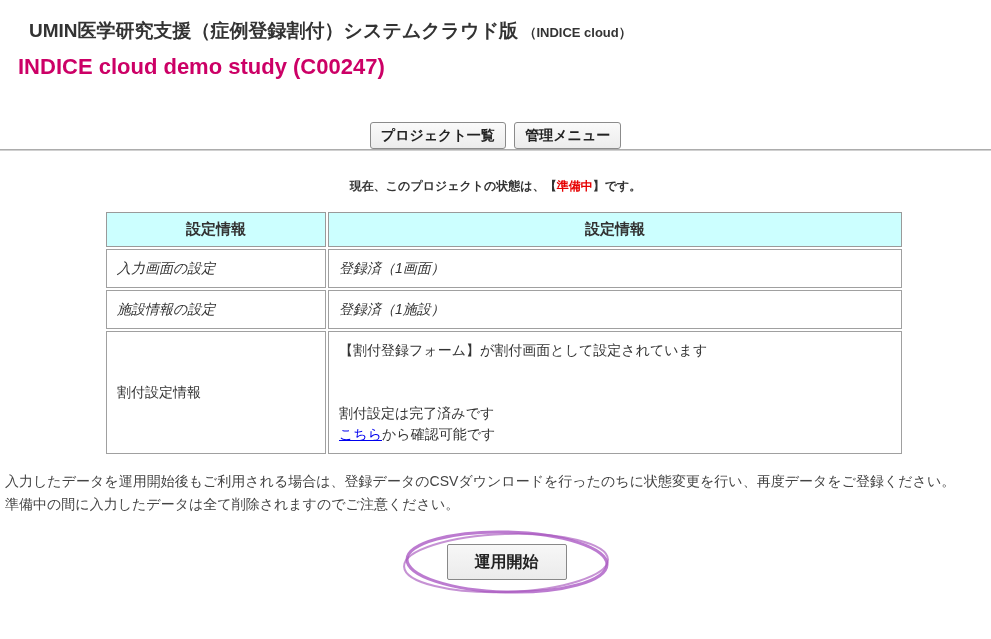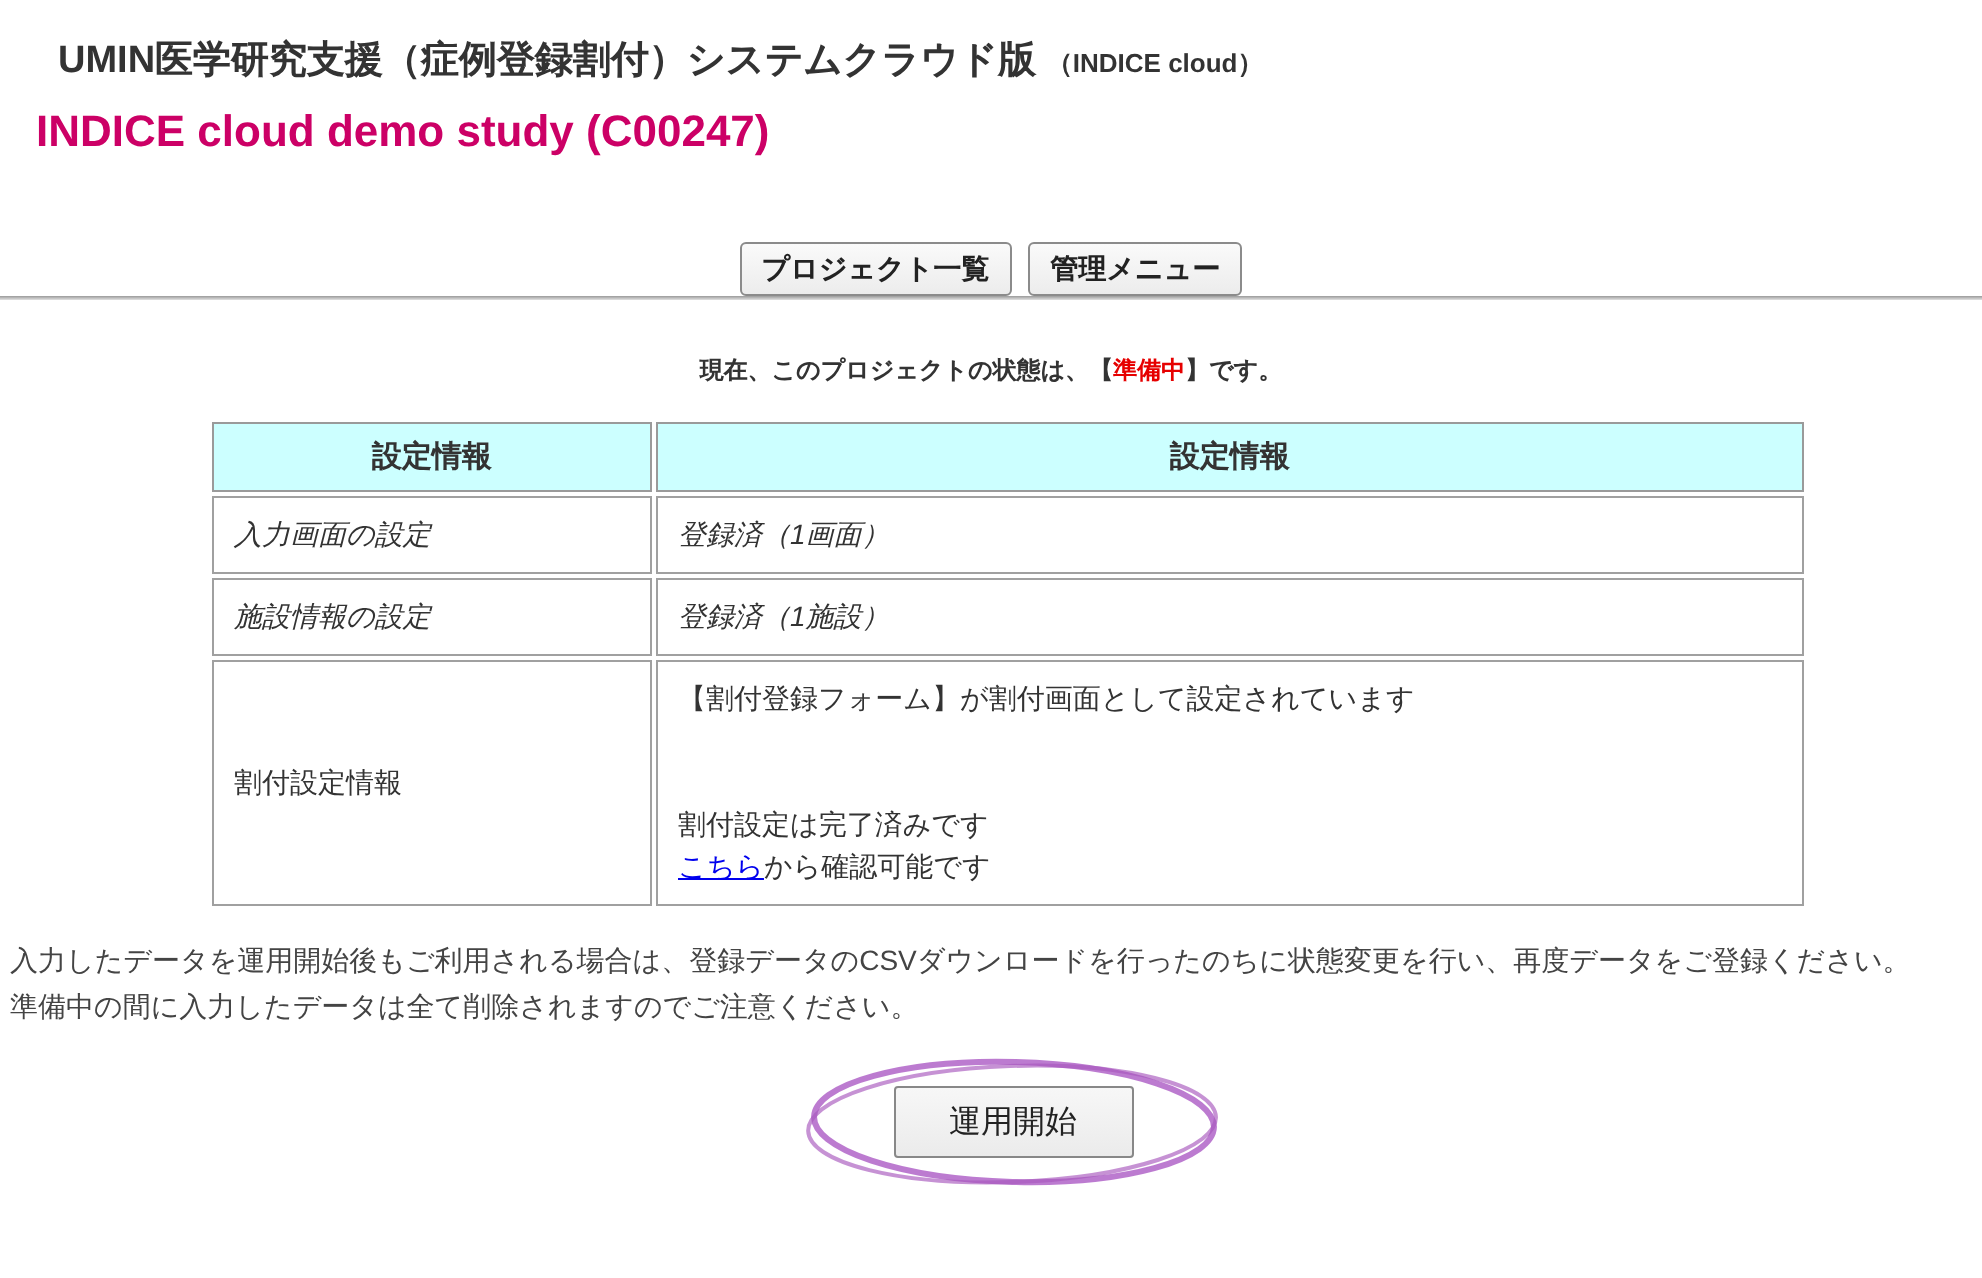--- a/index.html
+++ b/index.html
@@ -69,21 +69,21 @@
   .note-line {
     font-size: 14px; color: #444444; line-height: 23px;
     margin: 0; white-space: nowrap;
   }
   
   .start-section { position: relative; margin-top: 6px; height: 80px; }
   .start-btn {
     position: absolute; left: 50%; top: 50%;
     transform: translate(calc(-50% + 11px), -50%);
     font-family: inherit;
-    font-size: 16px; font-weight: normal; color: #222222;
+    font-size: 16px; font-weight: bold; color: #222222;
     background: linear-gradient(#f7f7f7, #ebebeb);
     border: 1px solid #888888; border-radius: 2px;
     width: 120px; height: 36px; cursor: pointer;
   }
   .ellipse-annotation {
     position: absolute; left: 50%; top: 50%;
     transform: translate(calc(-50% + 11px), -50%);
     pointer-events: none;
   }
 </style>

